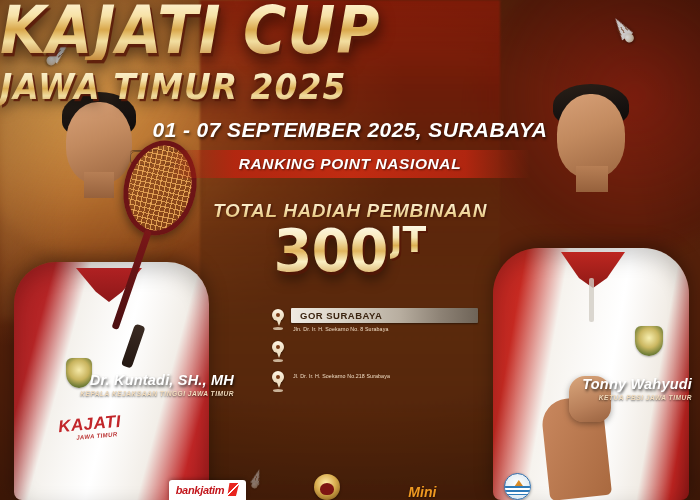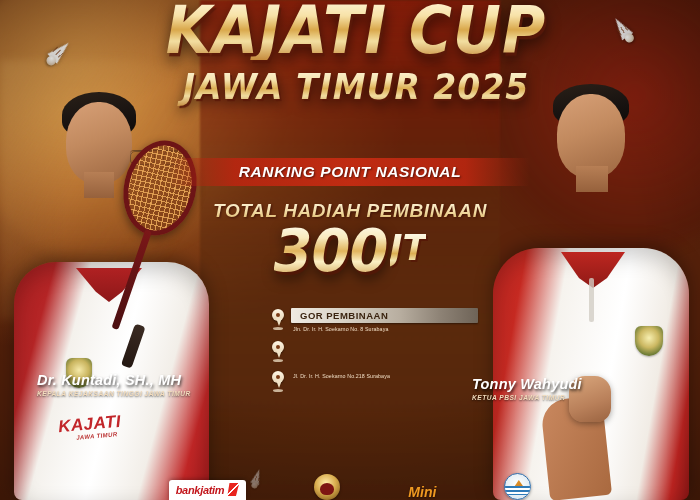--- a/index.html
+++ b/index.html
@@ -65,21 +65,21 @@
   }
   .shuttle .band {
     position:absolute; left:1px; top:8px; width:8px; height:5px;
     background:repeating-linear-gradient(90deg, rgba(120,60,25,.55) 0 1px, rgba(255,255,255,0) 1px 3px);
   }
   #sc1 { left:64px; top:38px; transform:rotate(46deg) scale(1.35); }
   #sc2 { left:610px; top:22px; transform:rotate(-34deg) scale(1.3); }
   #sc3 { left:255px; top:468px; transform:rotate(18deg) scale(.9); opacity:.5; }
 
   
-  .title-wrap { position:absolute; left:12px; right:0; top:0; text-align:center; z-index:6; }
+  .title-wrap { position:absolute; left:0; right:0; top:0; z-index:6; }
   .title-main {
     font-size:59px; line-height:.94; font-weight:bold; font-style:italic;
     letter-spacing:1px; padding-top:2px;
     font-family:"DejaVu Sans", sans-serif;
     background:linear-gradient(180deg,#fff6dd 0%,#f7e2a8 30%,#d9a84b 52%,#f3dfa2 70%,#c5893a 100%);
     -webkit-background-clip:text; background-clip:text; color:transparent;
     filter:drop-shadow(2px 3px 0 rgba(90,25,8,.85)) drop-shadow(0 4px 7px rgba(0,0,0,.55));
     transform:scaleY(1.12);
   }
   .title-sub {
@@ -93,42 +93,42 @@
   }
 
   
   .date-line {
     position:absolute; left:0; right:0; top:118px; text-align:center; z-index:6;
     font-size:21px; font-weight:bold; font-style:italic; color:#ffffff;
     letter-spacing:.4px;
     text-shadow:1px 2px 3px rgba(0,0,0,.6);
   }
   .rank-band {
-    position:absolute; left:170px; width:360px; top:158px; height:28px; z-index:5;
+    position:absolute; left:170px; width:360px; top:150px; height:28px; z-index:5;
     background:linear-gradient(90deg, rgba(170,35,15,0) 0%, rgba(183,38,16,.92) 18%, rgba(196,44,18,.96) 50%, rgba(183,38,16,.92) 82%, rgba(170,35,15,0) 100%);
     display:flex; align-items:center; justify-content:center;
   }
   .rank-band span {
     font-size:15.5px; font-weight:bold; font-style:italic; color:#fff;
     letter-spacing:.6px; text-shadow:1px 1px 2px rgba(0,0,0,.55);
   }
 
   
   .prize { position:absolute; left:200px; width:300px; top:200px; text-align:center; z-index:6; }
   .prize-label {
     font-size:19px; font-weight:bold; font-style:italic; letter-spacing:.6px;
     background:linear-gradient(180deg,#fff7e2,#f0d79b 60%,#cfa352);
     -webkit-background-clip:text; background-clip:text; color:transparent;
     filter:drop-shadow(1px 1px 1px rgba(60,15,5,.8));
   }
   .prize-amount {
     margin-top:1px;
     font-family:"DejaVu Sans", sans-serif;
-    font-weight:bold; font-style:italic; line-height:1;
-    display:flex; align-items:center; justify-content:center; gap:2px;
+    font-weight:bold; line-height:1;
+    display:flex; align-items:flex-start; justify-content:center; gap:2px;
   }
   .prize-amount .num {
     font-size:56px; letter-spacing:-1px;
     background:linear-gradient(180deg,#fffdf2 0%,#f8e9bd 28%,#e0b45c 50%,#fbf0c4 68%,#c99440 100%);
     -webkit-background-clip:text; background-clip:text; color:transparent;
     filter:drop-shadow(2px 3px 0 rgba(85,22,6,.8)) drop-shadow(0 4px 6px rgba(0,0,0,.5));
     transform:scaleY(1.06);
   }
   .prize-amount .unit {
     font-size:35px; padding-bottom:6px;
@@ -288,21 +288,21 @@
     background:linear-gradient(160deg,#d9a67c,#b9805a 60%,#9a6340);
     box-shadow:0 2px 6px rgba(0,0,0,.35);
   }
   #pr-arm {
     position:absolute; left:52px; top:150px; width:62px; height:100px;
     background:linear-gradient(120deg,#c9885f,#a9693f);
     border-radius:26px 10px 6px 6px; transform:rotate(-6deg);
   }
 
   
-  .nameplate { position:absolute; z-index:7; text-align:left; width:220px;margin-left:23px; }
+  .nameplate { position:absolute; z-index:7; text-align:right; width:220px; }
   #name-left  { left:14px;  top:372px; }
   #name-right { right:8px;  top:376px; }
   .nameplate .nm {
     font-size:14.5px; font-weight:bold; font-style:italic; color:#ffffff;
     letter-spacing:.2px; text-shadow:1px 2px 3px rgba(0,0,0,.7);
   }
   .nameplate .rl {
     margin-top:2px; font-size:6.6px; font-weight:bold; font-style:italic;
     color:#f2dcbd; letter-spacing:.5px; text-shadow:0 1px 2px rgba(0,0,0,.6);
   }
@@ -415,20 +415,21 @@
       <div class="head-shape" id="pr-head"></div>
       <div class="neck" id="pr-neck"></div>
     </div>
   </div>
 
   <div class="title-wrap">
     <div class="title-main">KAJATI CUP</div>
     <div class="title-sub">JAWA TIMUR 2025</div>
   </div>
 
+  <div class="date-line">01 - 07 SEPTEMBER 2025, SURABAYA</div>
 
   <div class="rank-band">
     <span>RANKING POINT NASIONAL</span>
   </div>
 
   <div class="prize">
     <div class="prize-label">TOTAL HADIAH PEMBINAAN</div>
     <div class="prize-amount">
       <span class="num">300</span>
       <span class="unit">JT</span>
@@ -437,21 +438,21 @@
 
   <div class="venues">
     <div class="venue">
       <div class="pin">
         <div class="head"></div>
           <div class="tip"></div>
           <div class="base"></div>
       </div>
       <div class="venue-col">
         <div class="venue-bar">
-          <span>GOR PEMBINAAN</span>
+          <span>GOR SURABAYA</span>
         </div>
         <div class="venue-addr">Jln. Dr. Ir. H. Soekarno No. 8 Surabaya</div>
       </div>
     </div>
     <div class="venue">
       <div class="pin">
         <div class="head"></div>
           <div class="tip"></div>
           <div class="base"></div>
       </div>

